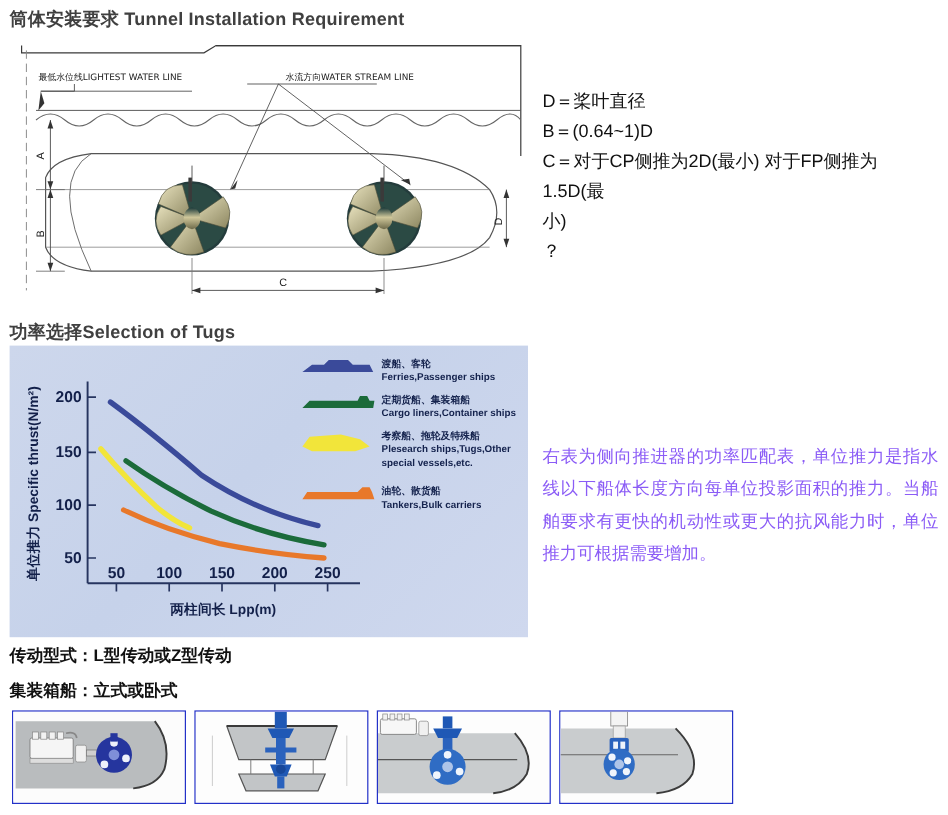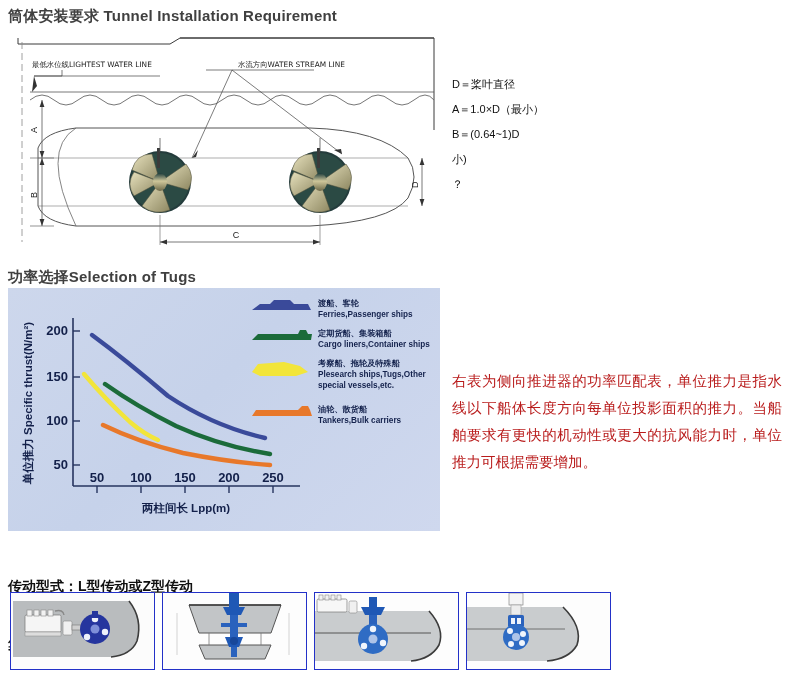--- a/index.html
+++ b/index.html
@@ -7,45 +7,45 @@
        font-family:"Liberation Sans","DejaVu Sans",sans-serif;color:#111;}
 
   .sec-title{font-weight:bold;font-size:15px;letter-spacing:.2px;color:#404040;}
 
   
   #hull-diagram{position:absolute;left:10px;top:30px;width:432px;height:225px;}
   #hull-diagram svg{display:block;}
 
   
   #formula-block{position:absolute;left:452px;top:72px;width:330px;
-                 font-size:11px;line-height:25px;color:#111;}
+                 font-size:15px;line-height:25px;color:#111;}
   #formula-block div{white-space:normal;}
 
   
   #power-title{position:absolute;left:8px;top:268px;}
   #chart-panel{position:absolute;left:8px;top:288px;width:432px;height:243px;
                background:linear-gradient(135deg,#cdd7ec 0%,#c6d2ea 45%,#cfd8ee 100%);
                overflow:hidden;}
   #chart-panel svg{display:block;}
   .axis-num{font-size:13px;font-weight:bold;fill:#13204a;
             font-family:"Liberation Sans",sans-serif;}
   .axis-cap{font-size:11.5px;font-weight:bold;fill:#13204a;
             font-family:"Liberation Sans",sans-serif;}
   .leg-cn{font-size:8.2px;font-weight:bold;fill:#14224d;
           font-family:"DejaVu Sans",sans-serif;}
   .leg-en{font-size:8.2px;font-weight:bold;fill:#14224d;
           font-family:"Liberation Sans",sans-serif;}
 
   
   #chart-note{position:absolute;left:452px;top:368px;width:330px;
-              font-size:14.5px;line-height:27px;color:#b91c1c;text-align:justify;}
+              font-size:14.5px;line-height:27px;color:#8b5cf6;text-align:justify;}
 
   
   #spec-lines{position:absolute;left:8px;top:538px;}
-  #spec-lines .spec{font-weight:bold;font-size:14px;margin-bottom:11px;color:#111;margin-top:40px;}
+  #spec-lines .spec{font-weight:bold;font-size:14px;margin-bottom:11px;color:#111;}
 
   
   #photo-strip{position:absolute;left:10px;top:592px;display:flex;gap:7px;}
   .photo-cell{width:145px;height:78px;border:1.5px solid #2331c8;
               background:#fdfdfd;box-sizing:border-box;overflow:hidden;}
   .photo-cell svg{display:block;}
 </style>
 </head>
 <body>
 
@@ -150,22 +150,22 @@
     <line x1="412" y1="128" x2="412" y2="176" stroke="#555" stroke-width=".8"></line>
     <path d="M412,128 L409.6,135 L414.4,135 Z" fill="#333"></path>
     <path d="M412,176 L409.6,169 L414.4,169 Z" fill="#333"></path>
     <text x="408" y="158" font-size="9" fill="#1a1a1a" transform="rotate(-90,408,158)">D</text>
   </g>
 </svg>
 </div>
 
 <div id="formula-block">
   <div>D＝桨叶直径</div>
-  <div>A＝1.0×D（最小）</div>
   <div>B＝(0.64~1)D</div>
+  <div>C＝对于CP侧推为2D(最小) 对于FP侧推为1.5D(最</div>
   <div>小)</div>
   <div>？</div>
 </div>
 
 <div class="sec-title" id="power-title">功率选择Selection of Tugs</div>
 
 <div id="chart-panel">
 <svg width="432" height="243" viewBox="0 0 432 243" xmlns="http://www.w3.org/2000/svg">
 
   <g>

